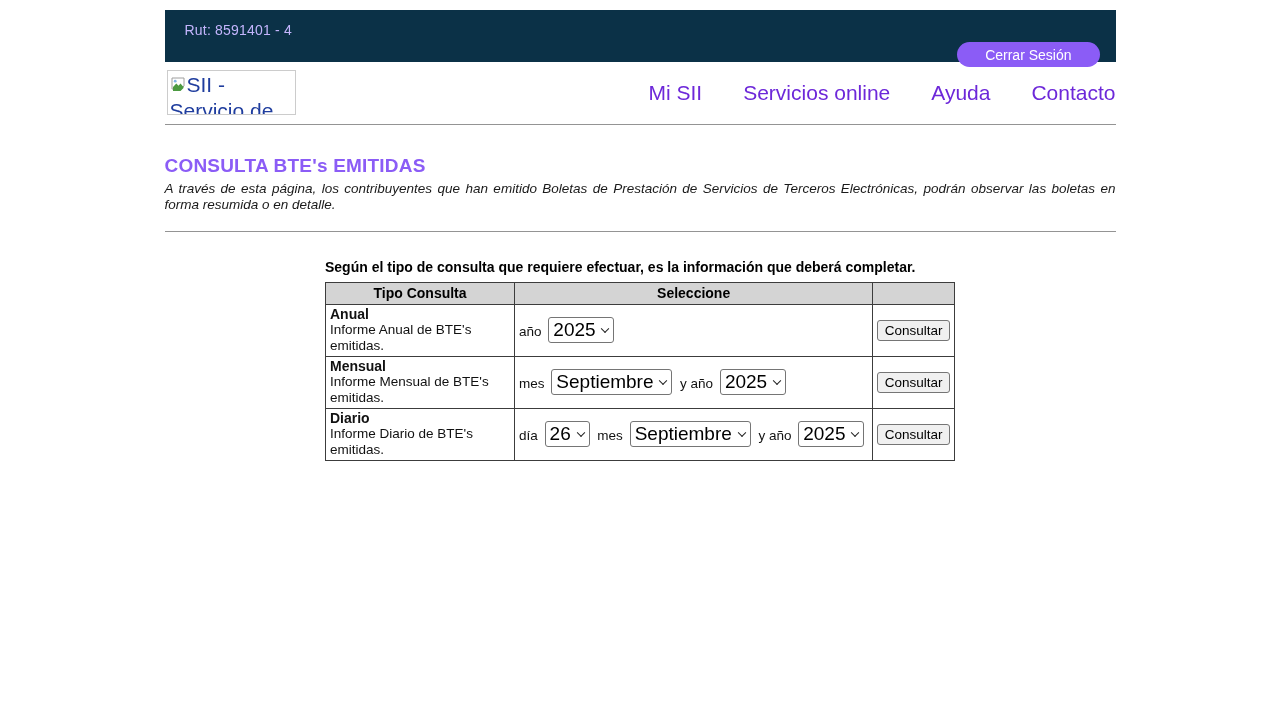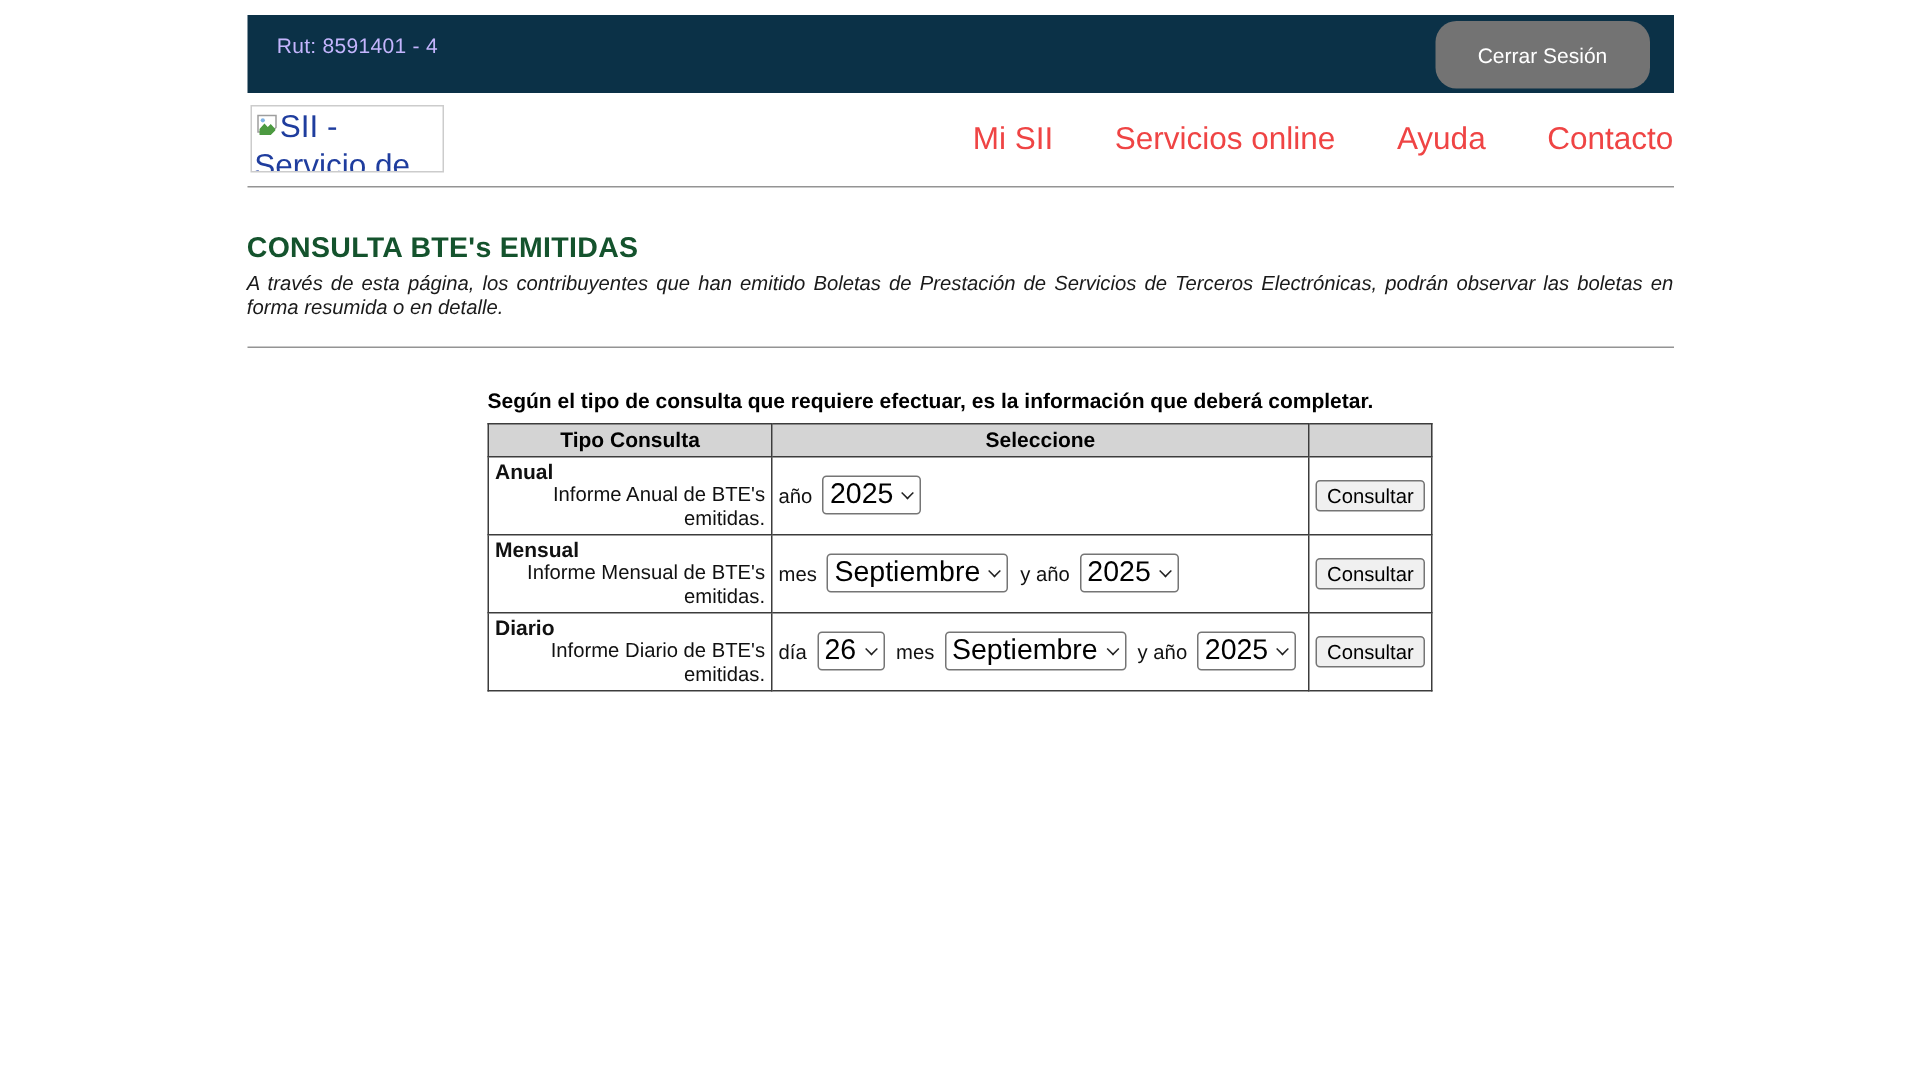--- a/index.html
+++ b/index.html
@@ -21,23 +21,23 @@
     position: relative;
   }
   .rut {
     color: #c4b5fd;
     font-size: 14px;
     padding: 12px 0 0 20px;
     letter-spacing: 0.2px;
   }
   .logout-btn {
     position: absolute;
-    right: 16px; top: 4px;
-    height: 45px;
-    background: #737373;
+    right: 16px; top: 32px;
+    height: 25px;
+    background: #8b5cf6;
     color: #ffffff;
     border: none;
     border-radius: 14px;
     padding: 0 28px;
     font-size: 14px;
     font-family: "Liberation Sans", sans-serif;
     cursor: pointer;
   }
 
   
@@ -59,37 +59,37 @@
     cursor: pointer;
   }
   .broken-icon {
     display: inline-block;
     width: 16px; height: 16px;
     vertical-align: baseline;
     margin-right: 1px;
   }
   .nav { display: flex; gap: 41px; }
   .nav a {
-    color: #ef4444;
+    color: #6d28d9;
     text-decoration: none;
     font-size: 21px;
     cursor: pointer;
   }
 
   .divider {
     border: none;
     border-top: 1px solid #949494;
     margin: 0;
   }
 
   
   .page-title {
     font-size: 19px;
     font-weight: bold;
-    color: #14532d;
+    color: #8b5cf6;
     margin: 30px 0 4px 0;
     letter-spacing: 0.2px;
   }
   .page-desc {
     font-size: 13.5px;
     line-height: 15.5px;
     text-align: justify;
     margin: 0 0 19px 0;
     color: #1a1a1a;
     font-style: italic;
@@ -121,21 +121,21 @@
     text-align: center;
     color: #000;
   }
   table.consulta td {
     height: 40px;
     padding: 2px 4px;
     vertical-align: middle;
     background: #fff;
   }
   .tipo-name { font-weight: bold; font-size: 14px; line-height: 15px; }
-  .tipo-desc { font-size: 13.5px; line-height: 16px; text-align: right; }
+  .tipo-desc { font-size: 13.5px; line-height: 16px; }
 
   .field-label { font-size: 13.5px; margin: 0 3px 0 0; }
   .field-group { white-space: nowrap; }
   .select-wrap { position: relative; display: inline-block; margin-right: 4px; }
   select.sel {
     -webkit-appearance: none;
     appearance: none;
     font-family: "Liberation Sans", sans-serif;
     font-size: 19px;
     background: #ffffff;

